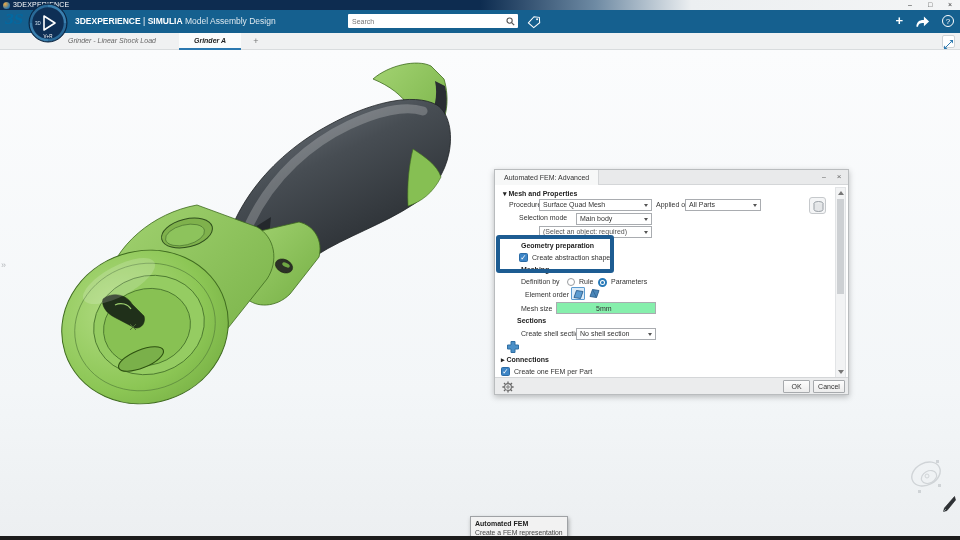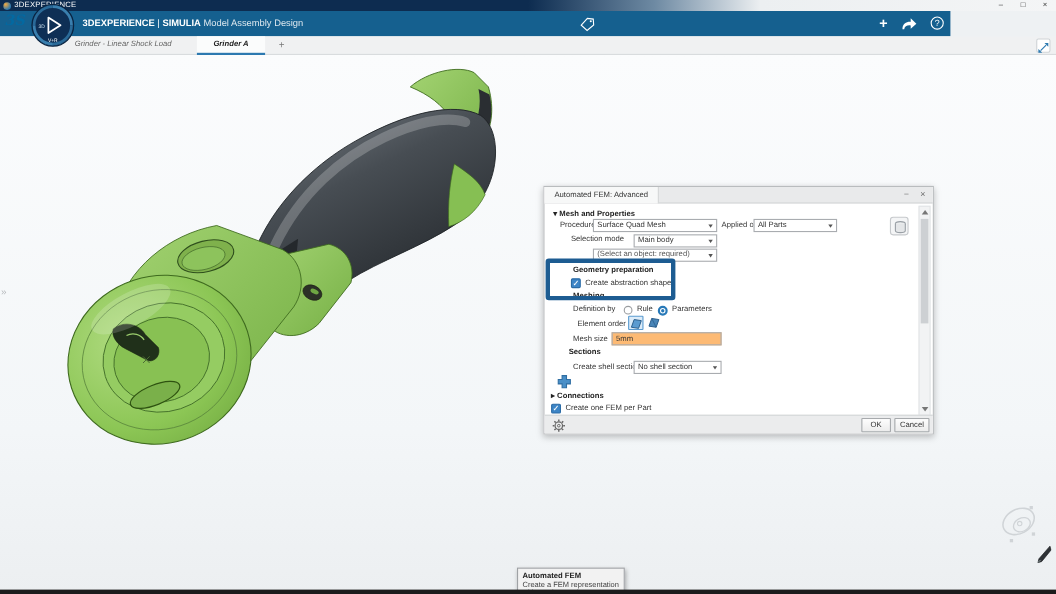--- a/index.html
+++ b/index.html
@@ -9,21 +9,21 @@
 
   
   .titlebar { position:absolute; left:0; top:0; width:960px; height:10px;
     background:linear-gradient(90deg,#0d2c50 0%,#0d2c50 50%,#6e8aa3 62%,#eceff1 72%,#f4f5f6 100%); }
   .titlebar .appico { position:absolute; left:3px; top:1.5px; width:7px; height:7px; border-radius:50%;
     background:radial-gradient(circle at 30% 30%, #f4a83c 0%, #2d79b0 70%); }
   .titlebar .wtitle { position:absolute; left:13px; top:1px; font-size:7px; color:#fff; letter-spacing:.2px; }
   .wctrl { position:absolute; top:0; height:10px; width:20px; text-align:center; font-size:7px; line-height:10px; color:#333; }
 
   
-  .appbar { position:absolute; left:0; top:10px; width:864px; height:23px; background:#15608f; }
+  .appbar { position:absolute; left:0; top:10px; width:960px; height:23px; background:#15608f; }
   .brand { position:absolute; left:75px; top:6px; font-size:8.5px; color:#fff; white-space:nowrap; }
   .brand b { font-weight:bold; }
   .brand .light { font-weight:normal; opacity:.85; }
   .searchbox { position:absolute; left:348px; top:4px; width:170px; height:14px; background:#fff; border-radius:1px; }
   .searchbox input { position:absolute; left:4px; top:0; width:148px; height:14px; border:0; outline:none;
     font-size:7px; color:#444; font-family:"Liberation Sans",sans-serif; background:transparent; }
   .searchbox svg { position:absolute; right:3px; top:2.5px; }
   .appbar-right { position:absolute; right:6px; top:3px; display:flex; gap:12px; align-items:center; color:#fff; }
 
   
@@ -46,21 +46,21 @@
   .dlg-tab { position:absolute; left:0; top:0; height:15px; line-height:15px; padding:0 9px; background:#f7f8f8;
     border-right:1px solid #d4d6d8; font-size:7px; color:#333; }
   .dlg-min { position:absolute; right:18px; top:0; width:12px; text-align:center; line-height:14px; color:#666; }
   .dlg-close { position:absolute; right:3px; top:0; width:12px; text-align:center; line-height:14px; color:#666; font-size:8px; }
   .lbl { position:absolute; white-space:nowrap; }
   .bold { font-weight:bold; color:#222; }
   .dd { position:absolute; height:12px; background:#fff; border:1px solid #a9acb0; line-height:10px;
     padding:0 11px 0 3px; color:#333; white-space:nowrap; overflow:hidden; }
   .dd::after { content:""; position:absolute; right:3px; top:4px; border-left:2.5px solid transparent;
     border-right:2.5px solid transparent; border-top:3.5px solid #555; }
-  .tin { position:absolute; height:12px; background:#fdba74; border:1px solid #a9acb0; }
+  .tin { position:absolute; height:12px; background:#86efac; border:1px solid #a9acb0;padding-left:36px; }
   .tin input { width:100%; height:100%; border:0; outline:none; font-size:7px; padding-left:3px;
     font-family:"Liberation Sans",sans-serif; color:#333; background:transparent; }
   .cb { position:absolute; width:9px; height:9px; background:#3d85c6; border:1px solid #2b6ba5; border-radius:1.5px;
     color:#fff; font-size:7.5px; line-height:8px; text-align:center; }
   .radio { position:absolute; width:8px; height:8px; border-radius:50%; border:1px solid #9a9da0; background:#fff; }
   .radio.sel { border:2px solid #2779b8; width:9px; height:9px; }
   .radio.sel::after { content:""; position:absolute; inset:1px; border-radius:50%; background:#2779b8; }
   .eo-box { position:absolute; width:14px; height:13px; }
   .eo-box.sel { border:1px solid #5a9bd0; background:#dcecf9; border-radius:1px; }
   .hl-box { position:absolute; left:1px; top:65px; width:118px; height:38px; border:4px solid #1d5c92;
@@ -100,20 +100,27 @@
     <div class="wctrl" style="right:20px;">□</div>
     <div class="wctrl" style="right:0;">×</div>
   </div>
 
   <div class="appbar">
     <div class="brand">
       <b>3DEXPERIENCE</b>
       <span>|</span>
       <b>SIMULIA</b>
       <span class="light">Model Assembly Design</span>
+    </div>
+    <div class="searchbox">
+      <input placeholder="Search" style="">
+      <svg width="9" height="9" viewBox="0 0 9 9">
+        <circle cx="3.6" cy="3.6" r="2.6" fill="none" stroke="#555" stroke-width="1.1"></circle>
+        <line x1="5.6" y1="5.6" x2="8.2" y2="8.2" stroke="#555" stroke-width="1.2"></line>
+      </svg>
     </div>
     <svg style="position:absolute;left:527px;top:5px;" width="14" height="14" viewBox="0 0 15 15">
       <path d="M1.5,8.5 L7.5,1.8 L13.2,2.5 L13.6,8.2 L7.2,13.6 Z" fill="none" stroke="#fff" stroke-width="1.1"></path>
       <circle cx="10.8" cy="4.6" r="1" fill="#fff"></circle>
     </svg>
     <div class="appbar-right">
       <span style="font-size:13px;font-weight:bold;line-height:16px;">+</span>
       <svg width="15" height="13" viewBox="0 0 16 13">
         <path d="M1.5,12 C1.5,6.5 5.5,4.5 9.5,4.8 L9.5,1.2 L15,6.5 L9.5,11.5 L9.5,8.2 C6.5,7.8 3.5,8.6 3.2,12 Z" fill="#fff"></path>
       </svg>

